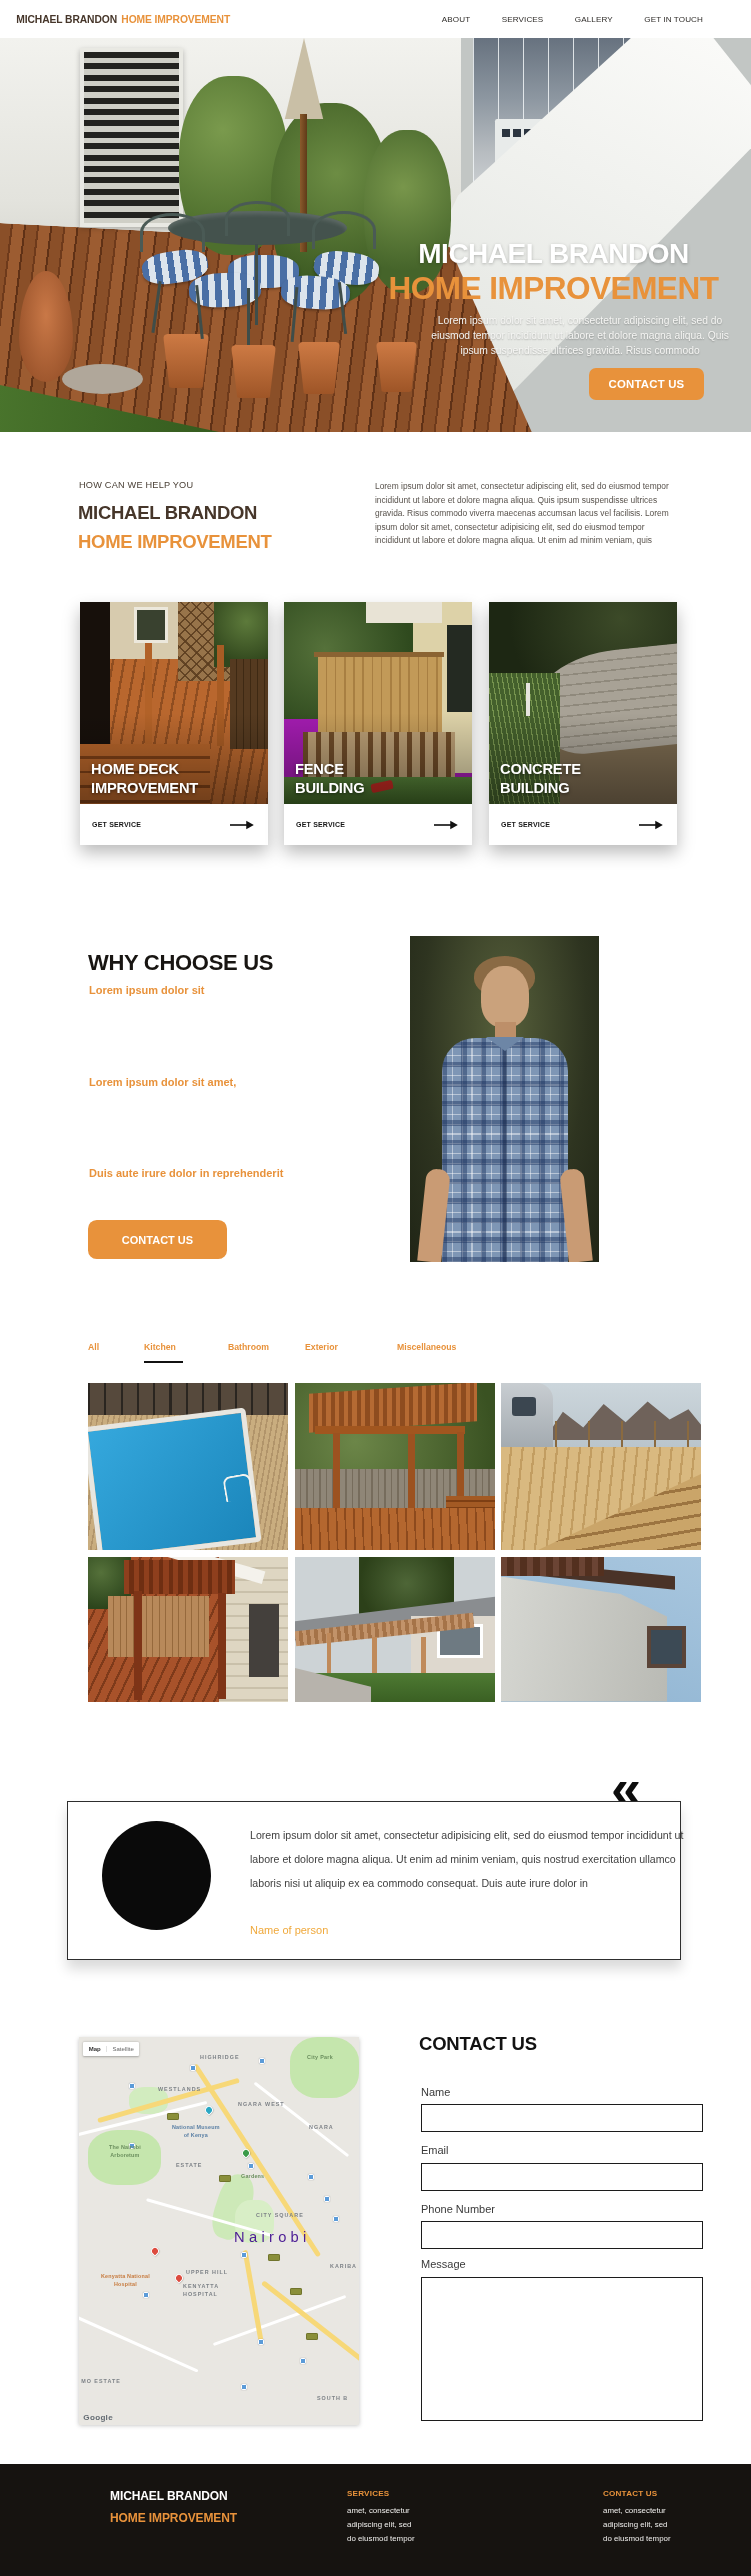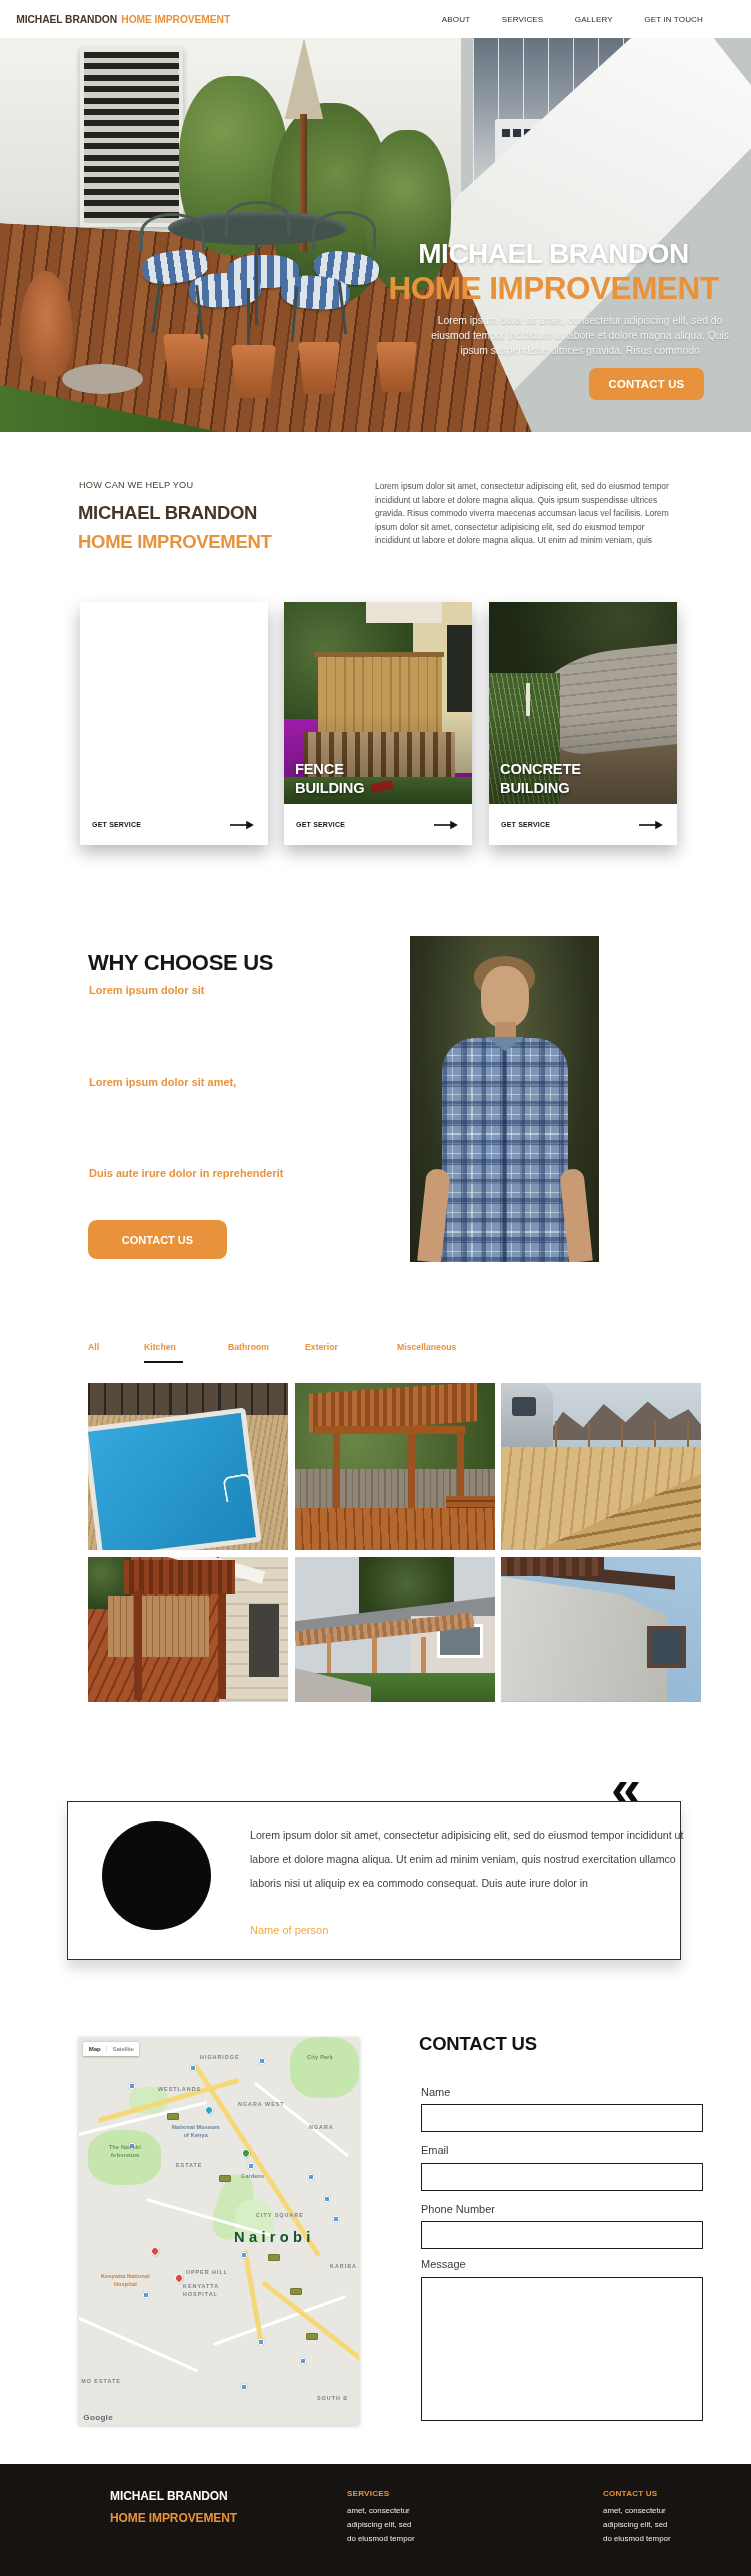--- a/index.html
+++ b/index.html
@@ -89,21 +89,21 @@
   .ct-label{position:absolute;left:421px;font-size:11px;color:#3a3a3a}
   .ct-input{position:absolute;left:421px;width:282px;height:28px;border:0.8px solid #1c1c1c;background:#fff;font-size:9.8px;padding:0 6.5px;font-family:"Liberation Sans",sans-serif}
   .ct-textarea{position:absolute;left:421px;top:2277px;width:282px;height:144px;border:0.8px solid #1c1c1c;background:#fff;resize:none;font-size:9.8px;padding:5.4px 6.5px;font-family:"Liberation Sans",sans-serif}
 
   
   .map{position:absolute;left:79px;top:2037px;width:280px;height:388px;overflow:hidden;background:#e9e7e2;box-shadow:0 1.1px 4.3px rgba(0,0,0,.25);cursor:grab}
   .gpark{position:absolute;background:#c5e6ad;border-radius:40%}
   .groad{position:absolute;height:4.9px;background:#f7d878;border-radius:2.7px}
   .wroad{position:absolute;height:2.7px;background:#ffffff;border-radius:1.6px}
   .map-label{position:absolute;font-size:5.4px;font-weight:bold;color:#7d8287;letter-spacing:1px;white-space:pre-line;line-height:1.5}
-  .map-city{font-size:14.7px;color:#14532d;letter-spacing:4.3px;font-weight:bold}
+  .map-city{font-size:14.7px;color:#4c1d95;letter-spacing:4.3px;font-weight:normal}
   .map-ctrl{position:absolute;left:4.3px;top:5.4px;height:14px;background:#fff;box-shadow:0 0.5px 2.2px rgba(0,0,0,.3);display:flex;align-items:center;font-size:6px;border-radius:1.1px;z-index:5}
   .map-ctrl .m1{padding:0 5.4px;font-weight:bold;color:#333;cursor:pointer}
   .map-ctrl .m2{padding:0 5.4px;color:#666;border-left:0.5px solid #e2e2e2;cursor:pointer}
   .ticon{position:absolute;width:6px;height:6px;background:#5b9bd8;border-radius:1.1px;border:0.8px solid #fff;box-shadow:0 0 1.1px rgba(0,0,0,.35)}
   .badge{position:absolute;width:12px;height:6.5px;background:#8a8f3a;border-radius:1.1px;border:0.5px solid #70742c}
   .pin{position:absolute;width:8.1px;height:8.1px;border-radius:50% 50% 50% 0;transform:rotate(-45deg);border:1.1px solid #fff;box-shadow:0 0.5px 1.1px rgba(0,0,0,.3)}
   .google{position:absolute;left:4.3px;bottom:2.7px;font-size:8.1px;font-weight:bold;color:#636b72;letter-spacing:0.3px}
 
   
   .footer{position:absolute;left:0;top:2464px;width:751px;height:112px;background:#161310}
@@ -174,20 +174,36 @@
     <div class="hero-para">Lorem ipsum dolor sit amet, consectetur adipiscing elit, sed do eiusmod tempor incididunt ut labore et dolore magna aliqua. Quis ipsum suspendisse ultrices gravida. Risus commodo</div>
     <button class="btn hero-btn">CONTACT US</button>
   </div>
 
   <div class="kicker">HOW CAN WE HELP YOU</div>
   <div class="help-t1">MICHAEL BRANDON</div>
   <div class="help-t2">HOME IMPROVEMENT</div>
   <div class="help-para">Lorem ipsum dolor sit amet, consectetur adipiscing elit, sed do eiusmod tempor incididunt ut labore et dolore magna aliqua. Quis ipsum suspendisse ultrices gravida. Risus commodo viverra maecenas accumsan lacus vel facilisis. Lorem ipsum dolor sit amet, consectetur adipisicing elit, sed do eiusmod tempor incididunt ut labore et dolore magna aliqua. Ut enim ad minim veniam, quis</div>
 
   <div class="card c1">
+    <div class="img" style="background:repeating-linear-gradient(100deg,#b9672e 0 8.7px,#8f4d20 8.7px 11px)">
+      <div class="abs" style="left:30px;top:0;width:159px;height:57px;background:#d7cbae"></div>
+      <div class="abs" style="left:54px;top:5.4px;width:34px;height:36px;background:#39412f;border:3.8px solid #ece8dc"></div>
+      <div class="abs" style="left:98px;top:0;width:60px;height:79px;background:repeating-linear-gradient(45deg,rgba(90,60,30,.85) 0 1.6px,transparent 1.6px 8.1px),repeating-linear-gradient(-45deg,rgba(90,60,30,.85) 0 1.6px,transparent 1.6px 8.1px),#97744a"></div>
+      <div class="abs" style="right:0;top:0;width:54px;height:65px;background:radial-gradient(circle at 60% 30%,#5d7a3b,#31471d 75%)"></div>
+      <div class="abs" style="right:0;top:57px;width:38px;height:90px;background:repeating-linear-gradient(90deg,#553a20 0 6px,#3e2913 6px 7px)"></div>
+      <div class="abs" style="left:0;top:0;width:30px;height:142px;background:#17100b"></div>
+      <div class="abs" style="left:65px;top:41px;width:7px;height:103px;background:#b26228"></div>
+      <div class="abs" style="left:137px;top:43px;width:7px;height:101px;background:#a85c24"></div>
+      <div class="abs" style="left:0;top:142px;width:130px;height:60px;background:repeating-linear-gradient(180deg,#b5642a 0 12px,#7c3f16 12px 14.7px)"></div>
+      <div class="shade"></div>
+      <div class="titles">
+        <div>HOME DECK</div>
+        <div>IMPROVEMENT</div>
+      </div>
+    </div>
     <div class="foot">
       <span class="gs">GET SERVICE</span>
       <svg width="26" height="12" viewBox="0 0 48 22">
           <path d="M0 11 H36" stroke="#111" stroke-width="3"></path>
           <path d="M30 3 L44 11 L30 19 Z" fill="#111"></path>
         </svg>
     </div>
   </div>
 
   <div class="card c2">

